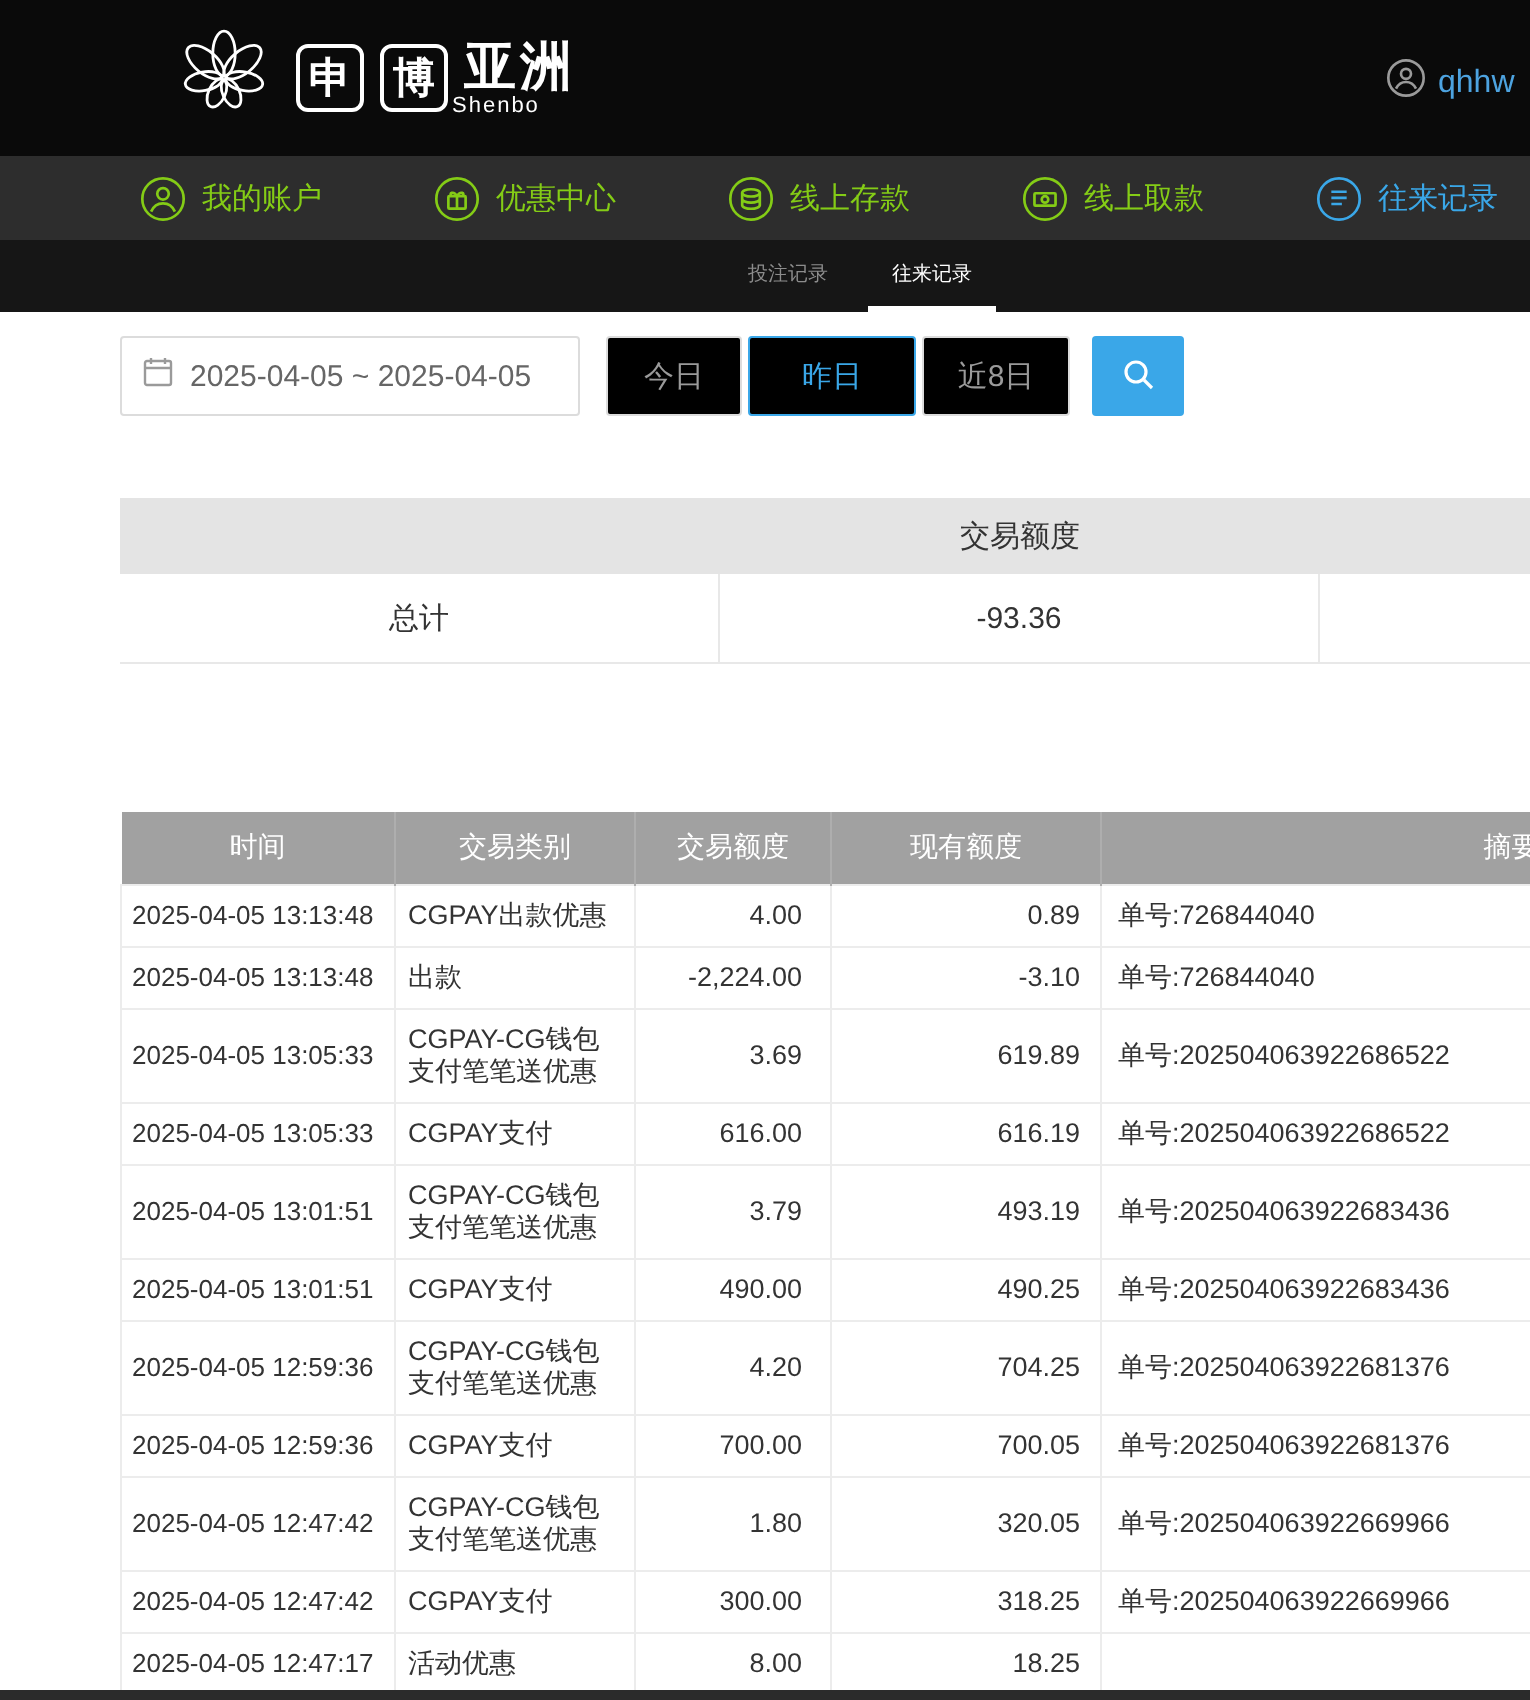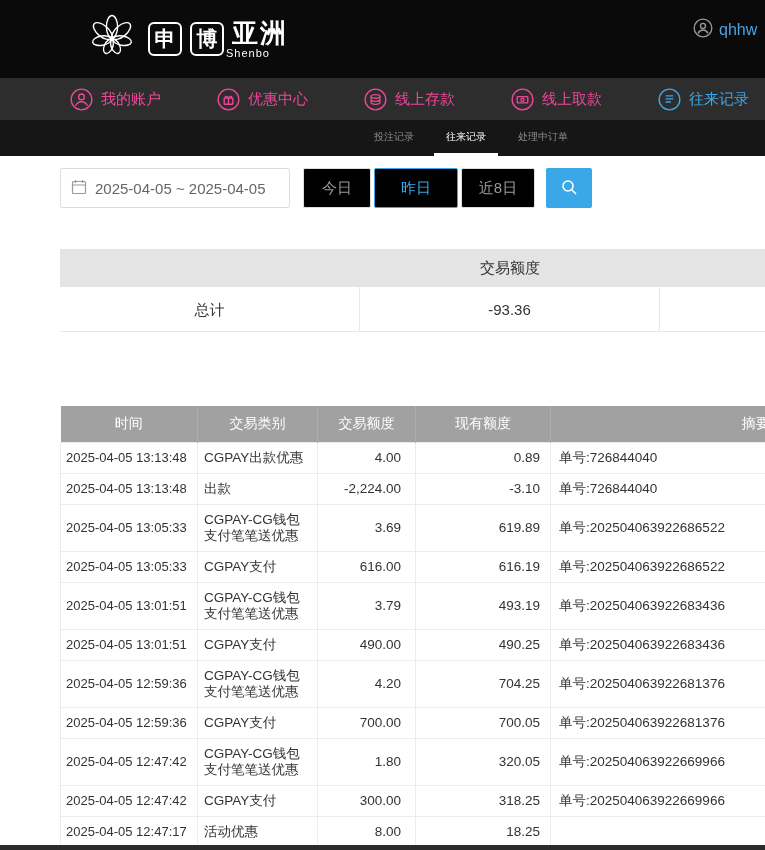--- a/index.html
+++ b/index.html
@@ -18,26 +18,26 @@
   .page{position:relative;width:765px;height:850px;overflow:hidden;background:#fff;}
 
   
   .top-header{position:relative;height:78px;background:var(--top-header-bg);display:flex;align-items:center;}
   .logo{display:flex;align-items:center;gap:8px;margin-left:84px;cursor:pointer;}
   .logo-box{width:34px;height:34px;border:2px solid #fff;border-radius:6px;color:#fff;
     font-size:21px;font-weight:bold;display:flex;align-items:center;justify-content:center;}
   .brand{display:flex;flex-direction:column;line-height:1;}
   .brand-cn{color:#fff;font-size:26px;font-weight:bold;letter-spacing:2px;}
   .brand-en{color:#fff;font-size:11px;letter-spacing:1px;margin-top:2px;margin-left:-6px;}
-  .user-block{position:absolute;left:693px;top:18px;display:flex;align-items:center;gap:6px;cursor:pointer;}
+  .user-block{position:absolute;left:693px;top:29px;display:flex;align-items:center;gap:6px;cursor:pointer;}
   .username{color:#4da3e0;font-size:16px;white-space:nowrap;}
 
   
   .mainnav{height:42px;background:var(--nav-bg);display:flex;align-items:center;gap:56px;padding-left:70px;}
-  .nav-item{display:flex;align-items:center;gap:8px;color:#ec4899;font-size:15px;cursor:pointer;white-space:nowrap;}
+  .nav-item{display:flex;align-items:center;gap:8px;color:#84cc16;font-size:15px;cursor:pointer;white-space:nowrap;}
   .nav-item.active{color:var(--accent);}
   .nav-item svg{display:block;}
 
   
   .subnav{height:36px;background:var(--subnav-bg);display:flex;align-items:stretch;padding-left:362px;gap:8px;}
   .subnav-item{display:flex;align-items:center;padding:0 12px;font-size:10px;color:#8c8c8c;
     cursor:pointer;border-bottom:3px solid transparent;white-space:nowrap;}
   .subnav-item.active{color:#fff;border-bottom-color:#fff;}
 
   
@@ -186,21 +186,20 @@
             <path d="M8 8.2h8M8 11.4h8M8 14.6h5.5"></path>
         </svg>
       </span>
       <span>往来记录</span>
     </div>
   </nav>
 
   <div class="subnav">
     <div class="subnav-item">投注记录</div>
     <div class="subnav-item active">往来记录</div>
-    <div class="subnav-item">处理中订单</div>
   </div>
 
   <div class="filters">
     <div class="date-box">
       <span>
         <svg width="16" height="16" viewBox="0 0 16 16" fill="none" stroke="#9a9a9a" stroke-width="1.2">
           <rect x="1.5" y="2.5" width="13" height="12" rx="1"></rect>
             <path d="M1.5 6h13M4.5 1v3M11.5 1v3"></path>
         </svg>
       </span>

